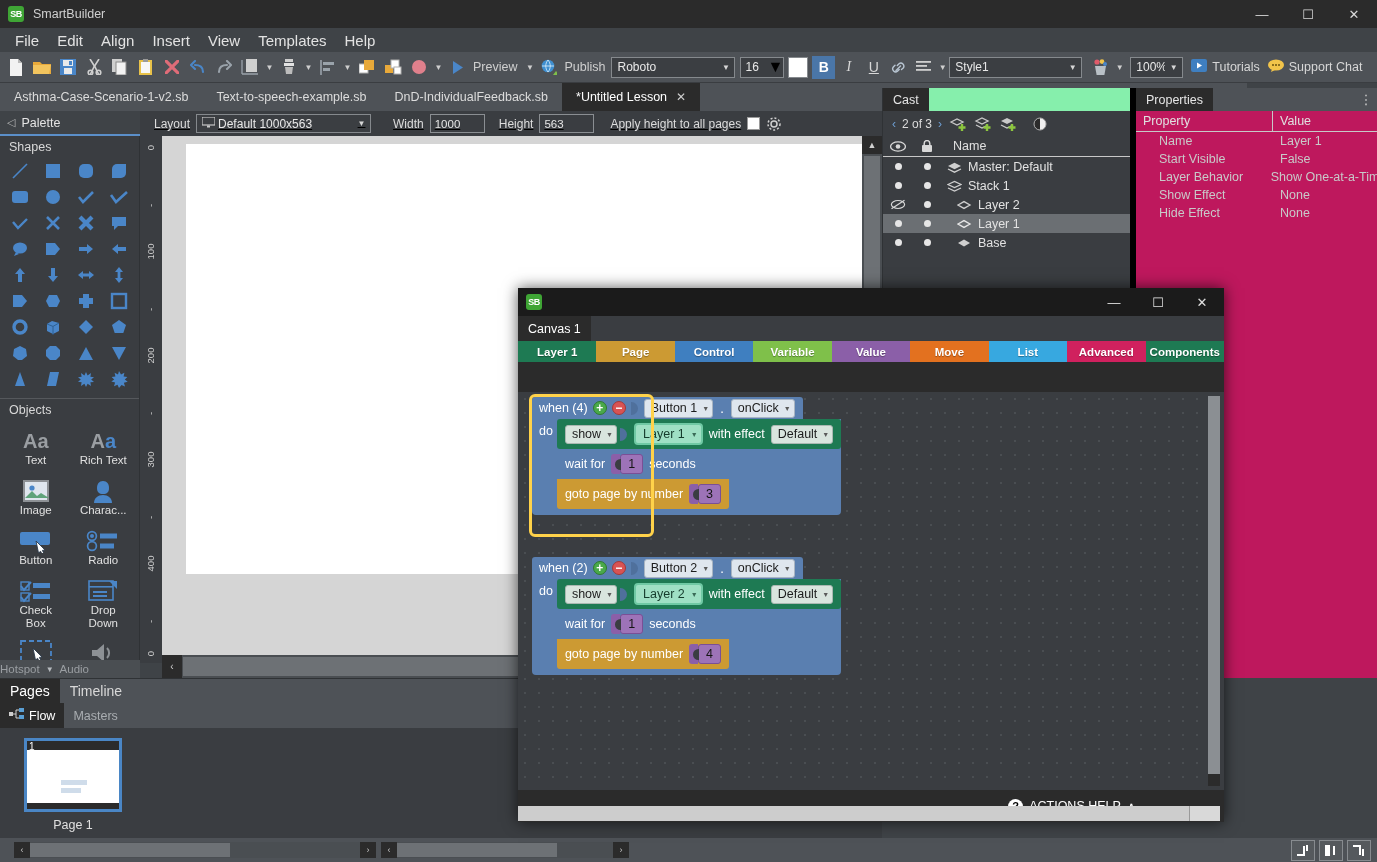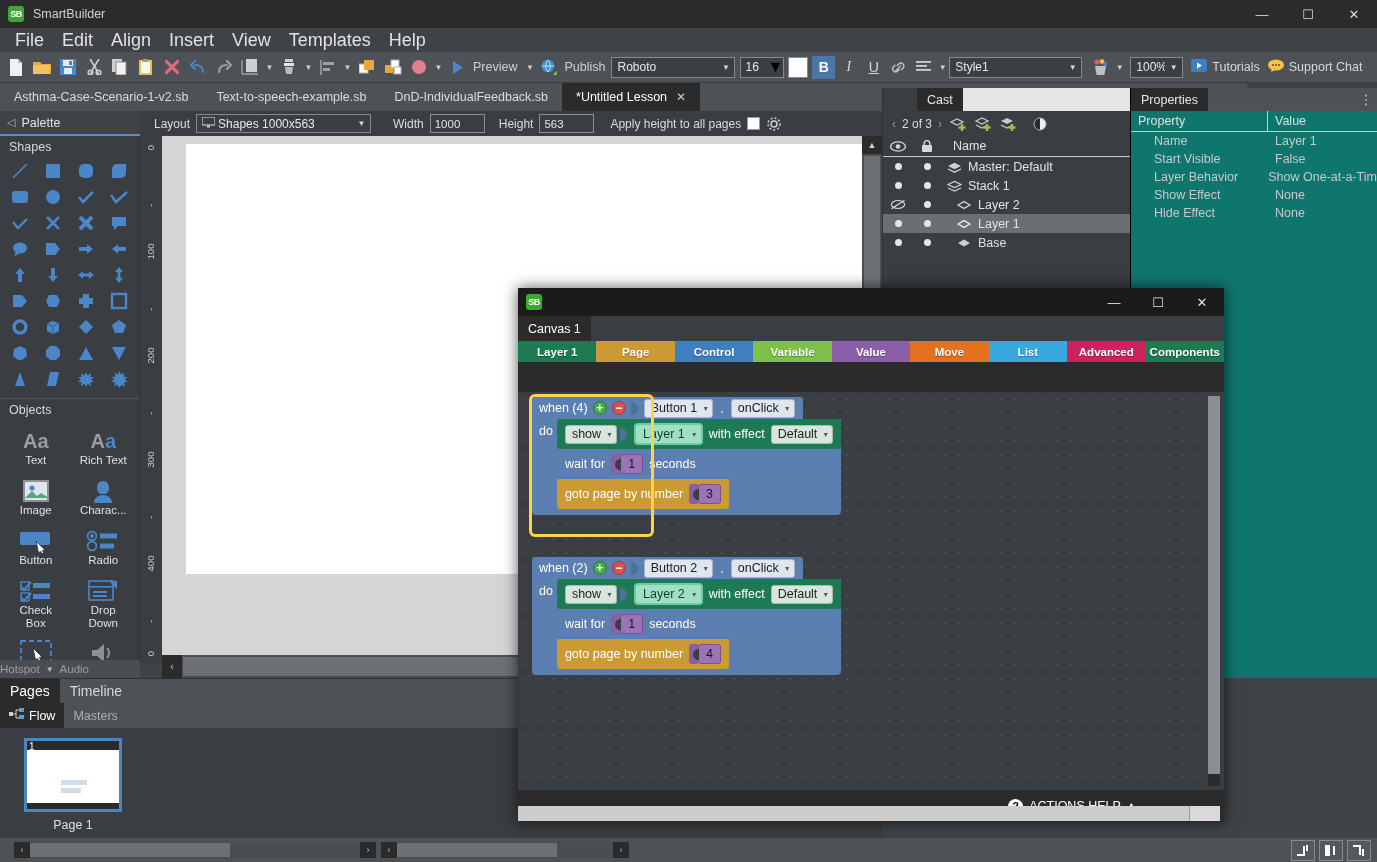--- a/index.html
+++ b/index.html
@@ -29,21 +29,21 @@
     width: 46px; height: 28px; display: flex; align-items: center;
     justify-content: center; color: #d8d8d8; font-size: 13px;
   }
 
   
   .menubar {
     position: absolute; left: 0; top: 28px; width: 1377px; height: 24px;
     background: #3f4347; display: flex; align-items: center; padding-left: 6px;
   }
   .menu-item {
-    font-size: 18px; color: #e2e2e2; padding: 3px 9px; cursor: default;
+    font-size: 15px; color: #e2e2e2; padding: 3px 9px; cursor: default;
   }
 
   
   .toolbar {
     position: absolute; left: 0; top: 52px; width: 1377px; height: 31px;
     background: #4e5257; display: flex; align-items: center; padding-left: 3px;
     border-bottom: 1px solid #3a3d41;
   }
   .tb-ico {
     width: 24px; height: 26px; display: flex; align-items: center;
@@ -98,20 +98,21 @@
     position: absolute; left: 0; top: 0; width: 140px; height: 25px;
     background: #3f4347; display: flex; align-items: center;
     border-bottom: 2px solid #5b8fc9;
   }
   .palette-hdr .chev { color: #b9b9b9; font-size: 11px; margin: 0 6px 0 7px; }
   .palette-hdr .lbl { font-size: 12.5px; color: #e4e4e4; }
   .layoutbar {
     position: absolute; left: 140px; top: 0; width: 742px; height: 25px;
     background: #3a3d41; display: flex; align-items: center; padding-left: 14px;
     gap: 6px;
+    text-decoration: underline;
   }
   .lb-lbl { font-size: 12px; color: #dcdcdc; white-space: nowrap; }
   .layout-combo { width: 175px; height: 19px; }
   .numbox {
     width: 55px; height: 19px; background: #3a3d41; border: 1px solid #8a8e92;
     color: #e6e6e6; font-size: 11.5px; display: flex; align-items: center;
     padding-left: 4px;
   }
   .chk { width: 13px; height: 13px; background: #ffffff; border: 1px solid #9a9a9a; }
   .gear { width: 15px; height: 15px; display: flex; align-items: center;
@@ -195,21 +196,21 @@
     width: 20px; height: 23px; background: #2b2b2b; color: #d0d0d0;
     font-size: 10px; display: flex; align-items: center; justify-content: center;
   }
   .hscroll-canvas .thumb { flex: 1; height: 19px; background: #6d7175; margin: 0 1px; }
 
   
   .cast-panel {
     position: absolute; left: 882px; top: 88px; width: 248px; height: 590px;
     background: #3a3d41; border-left: 1px solid #2f3235;
   }
-  .panel-tabstrip { height: 23px; display: flex; background: #e5e5e5; margin-left: 34px; }
+  .panel-tabstrip { height: 23px; display: flex; background: #86efac; }
   .panel-tab {
     padding: 0 10px; display: flex; align-items: center; font-size: 12.5px;
     color: #e6e6e6; background: #2b2b2b;
   }
   .cast-toolbar {
     height: 25px; display: flex; align-items: center; gap: 3px;
     padding: 0 6px; background: #3a3d41;
   }
   .cast-nav { color: #6e9fd4; font-size: 12px; padding: 0 3px; }
   .cast-count { font-size: 12px; color: #dcdcdc; }
@@ -231,21 +232,21 @@
   .cast-row .dotc2 { width: 28px; display: flex; justify-content: center; }
   .dot { width: 7px; height: 7px; border-radius: 50%; background: #e6e6e6;
          display: block; }
   .cast-row .icn { display: flex; align-items: center; justify-content: center;
                    width: 18px; }
   .cast-row .nm { margin-left: 5px; }
 
   
   .props-panel {
     position: absolute; left: 1130px; top: 88px; width: 247px; height: 590px;
-    background: #0f766e; border-left: 1px solid #000000;
+    background: #be185d; border-left: 6px solid #000000;
   }
   .props-tabstrip { height: 23px; display: flex; background: #4e5257;
                     align-items: stretch; }
   .props-kebab { margin-left: auto; width: 22px; display: flex;
                  align-items: center; justify-content: center; color: #d0d0d0;
                  font-size: 13px; letter-spacing: 0; }
   .props-hdr {
     height: 21px; display: flex; align-items: center; font-size: 12.5px;
     color: #e0e0e0; border-bottom: 1px solid #c8c8c8;
   }
@@ -648,21 +649,21 @@
     </div>
     <div class="layoutbar">
       <span class="lb-lbl">Layout</span>
       <div class="combo layout-combo">
         <span style="margin-right:3px;">
           <svg width="13" height="11">
               <rect width="13" height="8" fill="none" stroke="#c9c9c9" stroke-width="1.2"></rect>
               <rect x="5" y="8.5" width="3" height="2" fill="#c9c9c9"></rect>
             </svg>
         </span>
-        <span class="cv">Shapes 1000x563</span>
+        <span class="cv">Default 1000x563</span>
         <span class="arrow">▼</span>
       </div>
       <span class="lb-lbl" style="margin-left:16px;">Width</span>
       <div class="numbox">1000</div>
       <span class="lb-lbl" style="margin-left:8px;">Height</span>
       <div class="numbox">563</div>
       <span class="lb-lbl" style="margin-left:10px;">Apply height to all pages</span>
       <div class="chk"></div>
       <div class="gear">
         <svg width="14" height="14">

